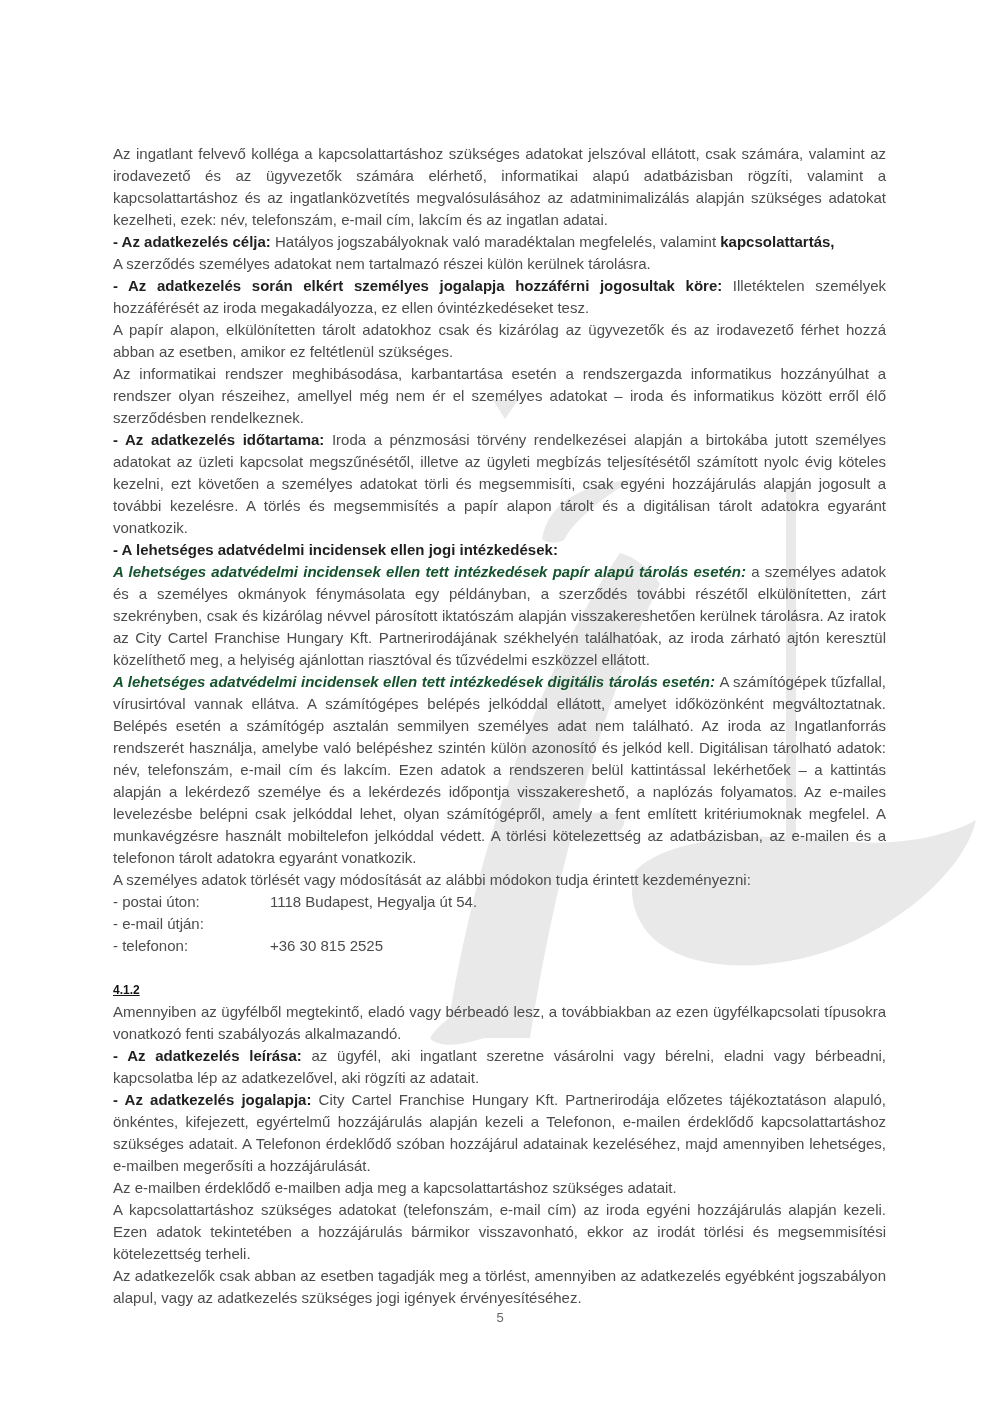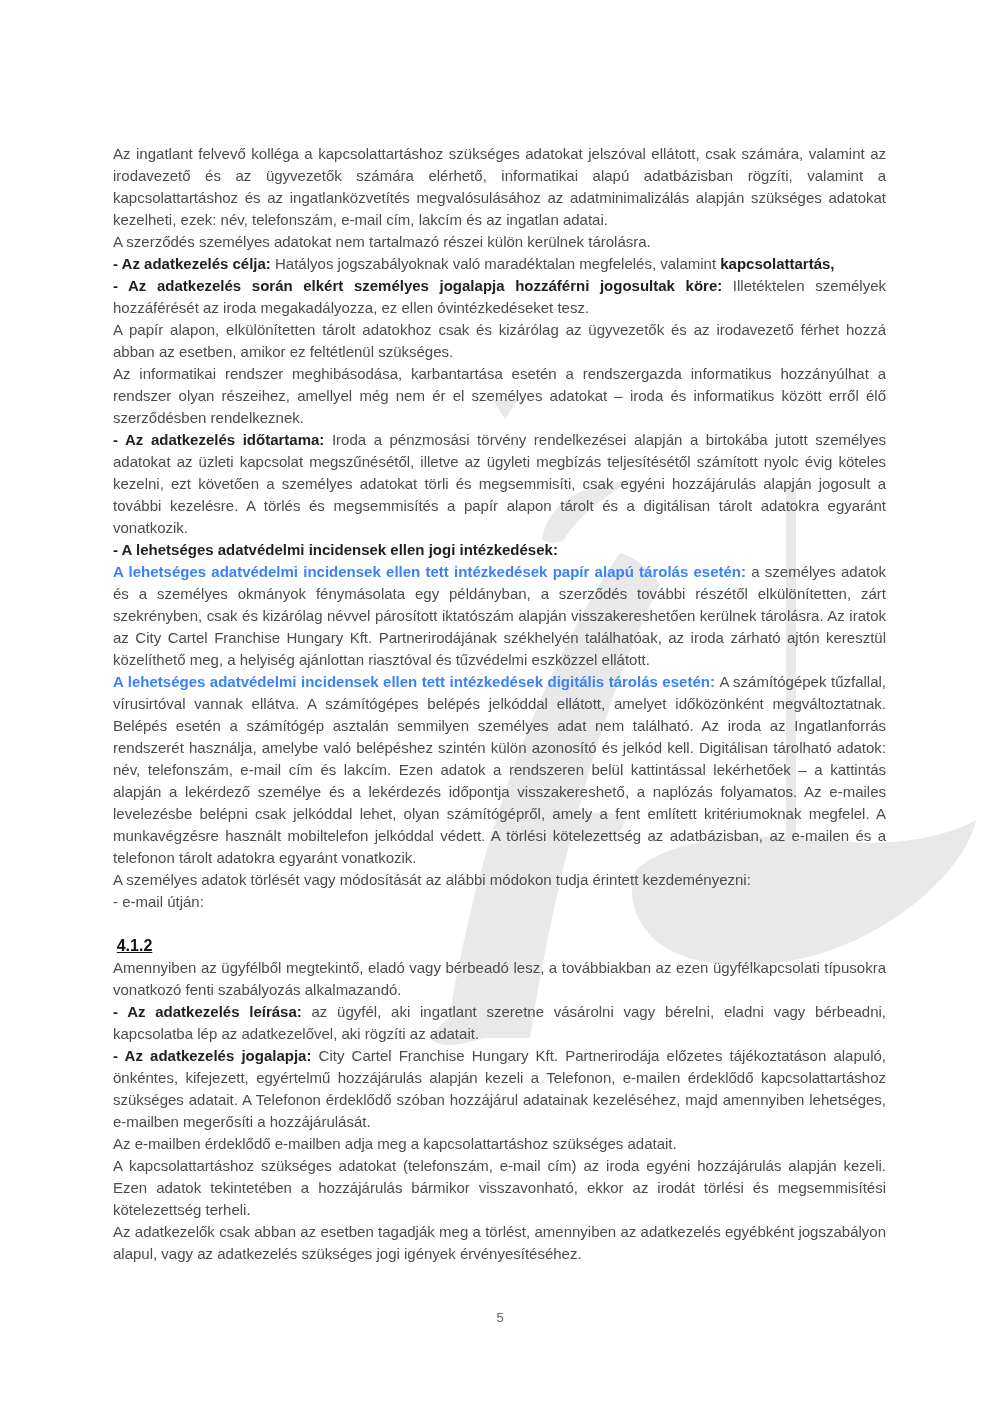--- a/index.html
+++ b/index.html
@@ -14,25 +14,25 @@
   .watermark{position:absolute;left:408px;top:388px;width:585px;height:665px;z-index:0;}
   .doc{
     position:absolute;left:113px;top:110px;width:773px;z-index:1;
     font-size:15px;line-height:22px;color:#4c4c4c;
     text-align:justify;
     margin-top:33px;
   }
   .doc p{margin:0;}
   .seg{color:#4c4c4c;}
   .seg-bold{font-weight:700;color:#1f1f1f;}
-  .seg-bolditalic{font-weight:700;color:#3b82f6;}
+  .seg-bolditalic{font-weight:700;font-style:italic;color:#14532d;}
   .contact-row{display:flex;text-align:left;}
   .contact-label{width:157px;flex:none;}
   .contact-value{flex:1;}
-  .heading{display:flex;margin:22px 0 0 0;font-size:16px;line-height:22px;font-weight:700;color:#141414;text-align:center;text-decoration:underline;}
+  .heading{display:flex;margin:22px 0 0 0;font-size:12px;line-height:22px;font-weight:700;color:#141414;text-align:left;text-decoration:underline;}
   .heading-num{width:43px;flex:none;}
   .page-number{
     position:absolute;top:1310px;left:0;width:1000px;z-index:1;
     text-align:center;font-size:13px;line-height:16px;color:#666;
   }
 </style>
 </head>
 <body>
 
 <div class="page">
@@ -53,32 +53,40 @@
       <path d="M76 551 C86 514 118 497 148 494 C122 515 106 536 99 553 C90 557 80 556 76 551 Z"></path>
 
       <path d="M228 482 C262 450 342 443 432 453 C490 459 540 448 568 432 C560 470 515 520 448 552 C380 584 280 590 240 545 C224 525 220 502 228 482 Z"></path>
 
       <path d="M22 650 C40 620 90 606 126 614 C112 636 80 652 52 656 C38 658 26 656 22 650 Z"></path>
     </g>
   </svg>
 
   <div class="doc" id="doc-body">
       <p><span class="seg seg-normal">Az ingatlant felvevő kolléga a kapcsolattartáshoz szükséges adatokat jelszóval ellátott, csak számára, valamint az irodavezető és az ügyvezetők számára elérhető, informatikai alapú adatbázisban rögzíti, valamint a kapcsolattartáshoz és az ingatlanközvetítés megvalósulásához az adatminimalizálás alapján szükséges adatokat kezelheti, ezek: név, telefonszám, e-mail cím, lakcím és az ingatlan adatai.</span></p>
+      <p><span class="seg seg-bold">- Az adatkezelés célja: </span><span class="seg seg-normal"> Hatályos jogszabályoknak való maradéktalan megfelelés, valamint </span><span class="seg seg-bold">kapcsolattartás,</span></p>
       <p><span class="seg seg-normal">A szerződés személyes adatokat nem tartalmazó részei külön kerülnek tárolásra.</span></p>
-      <p><span class="seg seg-bold">- Az adatkezelés célja: </span><span class="seg seg-normal"> Hatályos jogszabályoknak való maradéktalan megfelelés, valamint </span><span class="seg seg-bold">kapcsolattartás,</span></p>
       <p><span class="seg seg-bold">- Az adatkezelés során elkért személyes jogalapja hozzáférni jogosultak köre: </span><span class="seg seg-normal">Illetéktelen személyek hozzáférését az iroda megakadályozza, ez ellen óvintézkedéseket tesz.</span></p>
       <p><span class="seg seg-normal">A papír alapon, elkülönítetten tárolt adatokhoz csak és kizárólag az ügyvezetők és az irodavezető férhet hozzá abban az esetben, amikor ez feltétlenül szükséges.</span></p>
       <p><span class="seg seg-normal">Az informatikai rendszer meghibásodása, karbantartása esetén a rendszergazda informatikus hozzányúlhat a rendszer olyan részeihez, amellyel még nem ér el személyes adatokat – iroda és informatikus között erről élő szerződésben rendelkeznek.</span></p>
       <p><span class="seg seg-bold">- Az adatkezelés időtartama: </span><span class="seg seg-normal"> Iroda a pénzmosási törvény rendelkezései alapján a birtokába jutott személyes adatokat az üzleti kapcsolat megszűnésétől, illetve az ügyleti megbízás teljesítésétől számított nyolc évig köteles kezelni, ezt követően a személyes adatokat törli és megsemmisíti, csak egyéni hozzájárulás alapján jogosult a további kezelésre. A törlés és megsemmisítés a papír alapon tárolt és a digitálisan tárolt adatokra egyaránt vonatkozik.</span></p>
       <p><span class="seg seg-bold">- A lehetséges adatvédelmi incidensek ellen jogi intézkedések:</span></p>
       <p><span class="seg seg-bolditalic">A lehetséges adatvédelmi incidensek ellen tett intézkedések papír alapú tárolás esetén: </span><span class="seg seg-normal">a személyes adatok és a személyes okmányok fénymásolata egy példányban, a szerződés további részétől elkülönítetten, zárt szekrényben, csak és kizárólag névvel párosított iktatószám alapján visszakereshetően kerülnek tárolásra. Az iratok az City Cartel Franchise Hungary Kft. Partnerirodájának székhelyén találhatóak, az iroda zárható ajtón keresztül közelíthető meg, a helyiség ajánlottan riasztóval és tűzvédelmi eszközzel ellátott.</span></p>
       <p><span class="seg seg-bolditalic">A lehetséges adatvédelmi incidensek ellen tett intézkedések digitális tárolás esetén: </span><span class="seg seg-normal">A számítógépek tűzfallal, vírusirtóval vannak ellátva. A számítógépes belépés jelkóddal ellátott, amelyet időközönként megváltoztatnak. Belépés esetén a számítógép asztalán semmilyen személyes adat nem található. Az iroda az Ingatlanforrás rendszerét használja, amelybe való belépéshez szintén külön azonosító és jelkód kell. Digitálisan tárolható adatok: név, telefonszám, e-mail cím és lakcím. Ezen adatok a rendszeren belül kattintással lekérhetőek – a kattintás alapján a lekérdező személye és a lekérdezés időpontja visszakereshető, a naplózás folyamatos. Az e-mailes levelezésbe belépni csak jelkóddal lehet, olyan számítógépről, amely a fent említett kritériumoknak megfelel. A munkavégzésre használt mobiltelefon jelkóddal védett. A törlési kötelezettség az adatbázisban, az e-mailen és a telefonon tárolt adatokra egyaránt vonatkozik.</span></p>
       <p><span class="seg seg-normal">A személyes adatok törlését vagy módosítását az alábbi módokon tudja érintett kezdeményezni:</span></p>
       <div class="contact-row">
+        <span class="contact-label">- postai úton:</span>
+        <span class="contact-value">1118 Budapest, Hegyalja út 54.</span>
+      </div>
+      <div class="contact-row">
         <span class="contact-label">- e-mail útján:</span>
+      </div>
+      <div class="contact-row">
+        <span class="contact-label">- telefonon:</span>
+        <span class="contact-value">+36 30 815 2525</span>
       </div>
       <h2 class="heading">
         <span class="heading-num">4.1.2</span>
       </h2>
       <p><span class="seg seg-normal">Amennyiben az ügyfélből megtekintő, eladó vagy bérbeadó lesz, a továbbiakban az ezen ügyfélkapcsolati típusokra vonatkozó fenti szabályozás alkalmazandó.</span></p>
       <p><span class="seg seg-bold">- Az adatkezelés leírása: </span><span class="seg seg-normal">az ügyfél, aki ingatlant szeretne vásárolni vagy bérelni, eladni vagy bérbeadni, kapcsolatba lép az adatkezelővel, aki rögzíti az adatait.</span></p>
       <p><span class="seg seg-bold">- Az adatkezelés jogalapja: </span><span class="seg seg-normal">City Cartel Franchise Hungary Kft. Partnerirodája előzetes tájékoztatáson alapuló, önkéntes, kifejezett, egyértelmű hozzájárulás alapján kezeli a Telefonon, e-mailen érdeklődő kapcsolattartáshoz szükséges adatait. A Telefonon érdeklődő szóban hozzájárul adatainak kezeléséhez, majd amennyiben lehetséges, e-mailben megerősíti a hozzájárulását.</span></p>
       <p><span class="seg seg-normal">Az e-mailben érdeklődő e-mailben adja meg a kapcsolattartáshoz szükséges adatait.</span></p>
       <p><span class="seg seg-normal">A kapcsolattartáshoz szükséges adatokat (telefonszám, e-mail cím) az iroda egyéni hozzájárulás alapján kezeli. Ezen adatok tekintetében a hozzájárulás bármikor visszavonható, ekkor az irodát törlési és megsemmisítési kötelezettség terheli.</span></p>
       <p><span class="seg seg-normal">Az adatkezelők csak abban az esetben tagadják meg a törlést, amennyiben az adatkezelés egyébként jogszabályon alapul, vagy az adatkezelés szükséges jogi igények érvényesítéséhez.</span></p>

